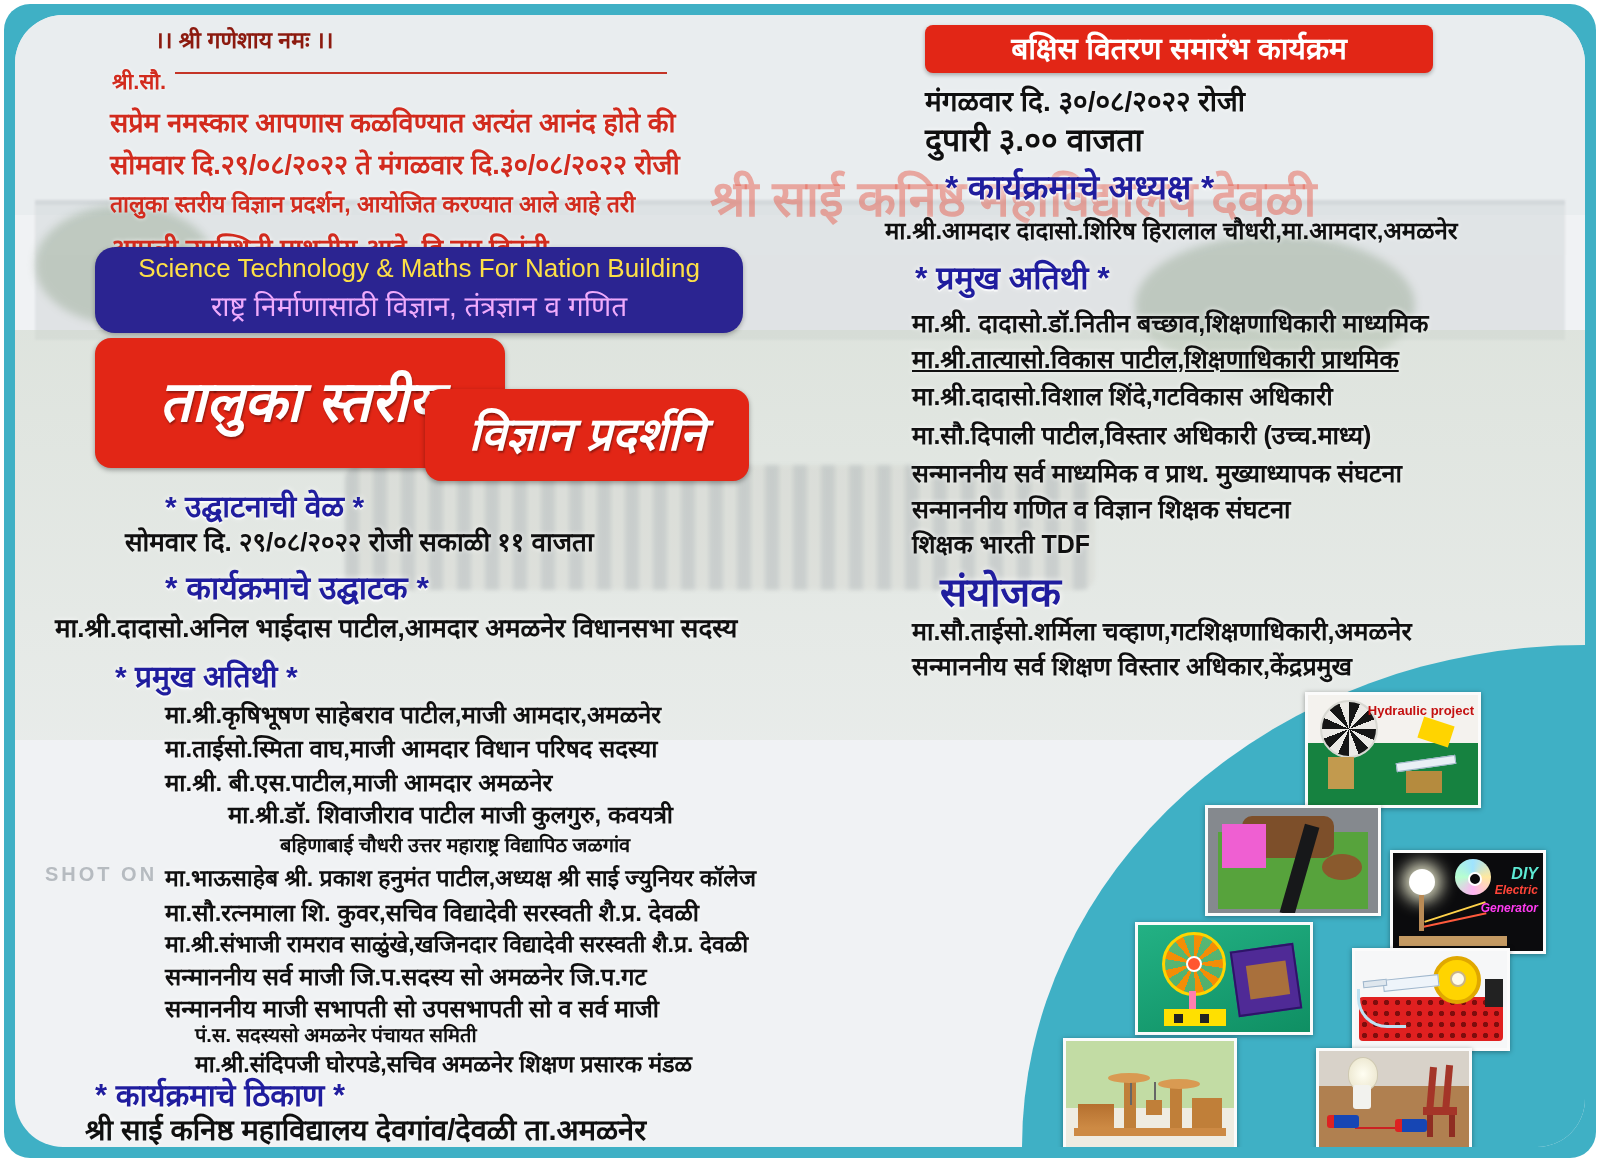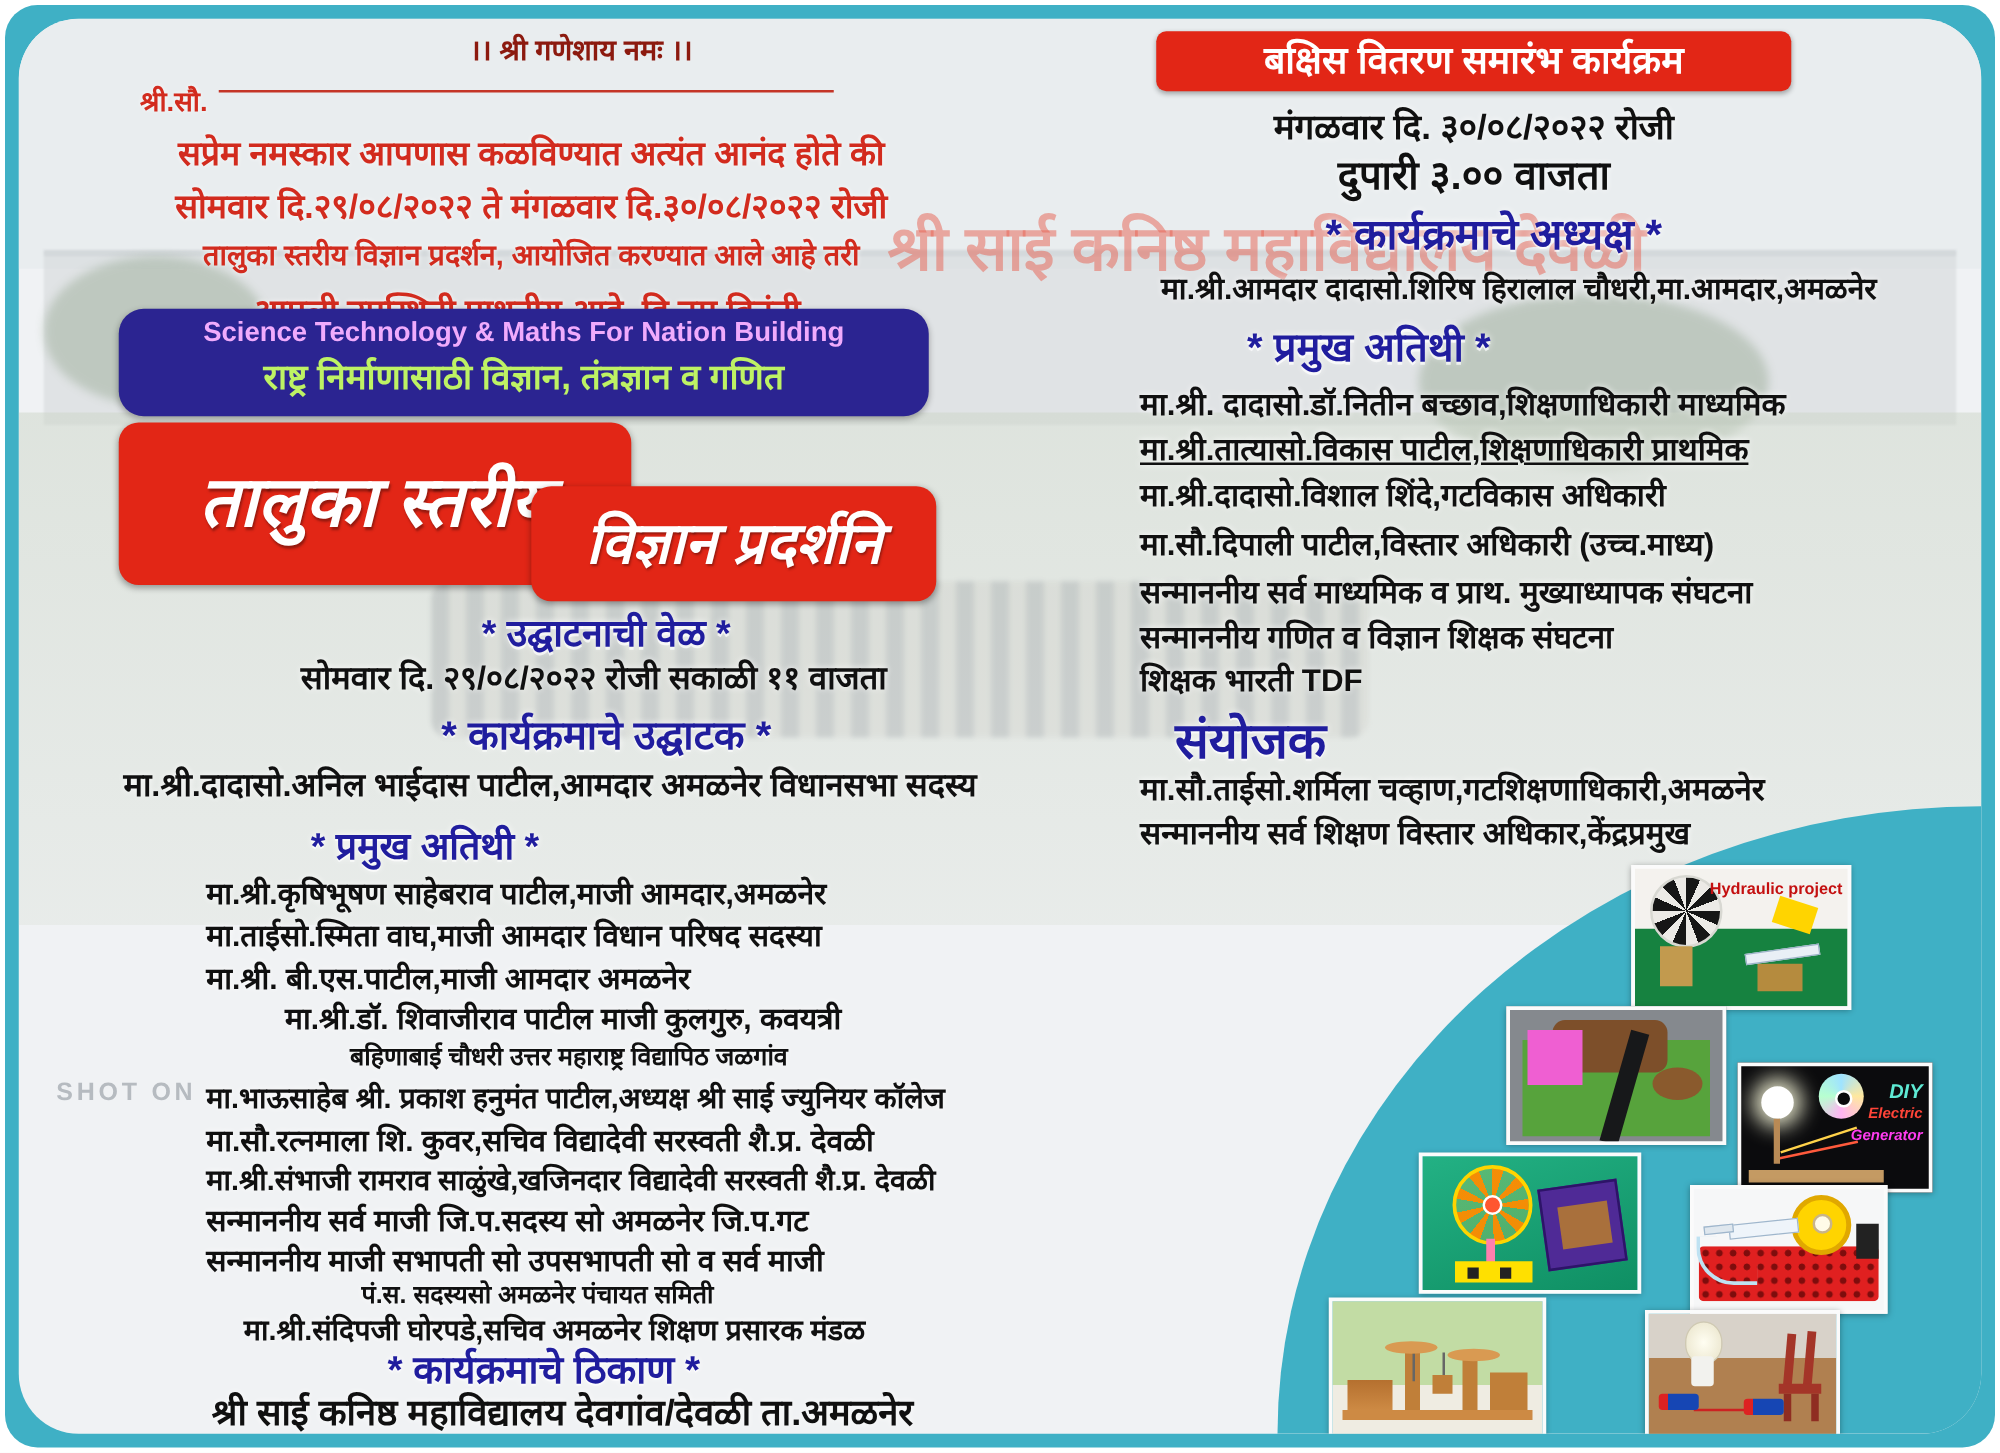--- a/index.html
+++ b/index.html
@@ -20,31 +20,31 @@
           color:rgba(232,95,80,.5);}
   .wm-cam{position:absolute;z-index:1;left:30px;top:848px;font-size:20px;letter-spacing:3px;font-weight:bold;
           color:rgba(110,120,128,.45);}
 
   
   .blob{position:absolute;z-index:2;left:1007px;top:630px;right:0;bottom:0;background:#3fb0c5;
         border-top-left-radius:100% 100%;}
 
   
   .t{position:absolute;z-index:4;white-space:nowrap;font-weight:bold;}
-  .c{text-align:center;}
+  .c{}
   .blue{color:#201d9e;text-shadow:0 0 6px rgba(255,255,255,.95),0 2px 0 rgba(255,255,255,.7);}
   .blk{color:#101010;text-shadow:0 0 5px rgba(255,255,255,.9);}
   .redt{color:#d22b1e;text-shadow:0 0 4px rgba(255,255,255,.8);}
   .maroon{color:#8c1a0f;}
   .rule{position:absolute;z-index:4;height:2px;background:#c43527;}
 
   .bluebox{position:absolute;z-index:4;left:80px;top:232px;width:648px;height:80px;background:#2b2491;
            border-radius:20px;text-align:center;padding-top:6px;box-shadow:0 2px 5px rgba(0,0,0,.3);}
-  .bluebox .en{color:#f0abfc;font-size:22px;font-weight:bold;}
-  .bluebox .mr{color:#bef264;font-size:28px;font-weight:bold;margin-top:2px;}
+  .bluebox .en{color:#fde047;font-size:26px;font-weight:normal;}
+  .bluebox .mr{color:#f0abfc;font-size:28px;font-weight:normal;margin-top:2px;}
   .redbox{position:absolute;z-index:4;background:#e22616;border-radius:16px;color:#fff;font-weight:bold;
           font-style:italic;text-align:center;box-shadow:0 2px 5px rgba(0,0,0,.35);text-shadow:1px 2px 2px rgba(0,0,0,.35);}
   .rb1{left:80px;top:323px;width:410px;height:130px;font-size:56px;line-height:128px;}
   .rb2{left:410px;top:374px;width:324px;height:92px;font-size:46px;line-height:90px;}
   .redhdr{position:absolute;z-index:4;left:910px;top:10px;width:508px;height:48px;background:#e22616;border-radius:8px;
           color:#fff;font-size:30px;font-weight:bold;text-align:center;line-height:48px;box-shadow:0 2px 4px rgba(0,0,0,.3);}
 
   
   .ph{position:absolute;z-index:3;background:#fff;border:3px solid #fbfbfb;box-shadow:0 1px 5px rgba(0,0,0,.35);overflow:hidden;}
   .ph *{position:absolute;}

